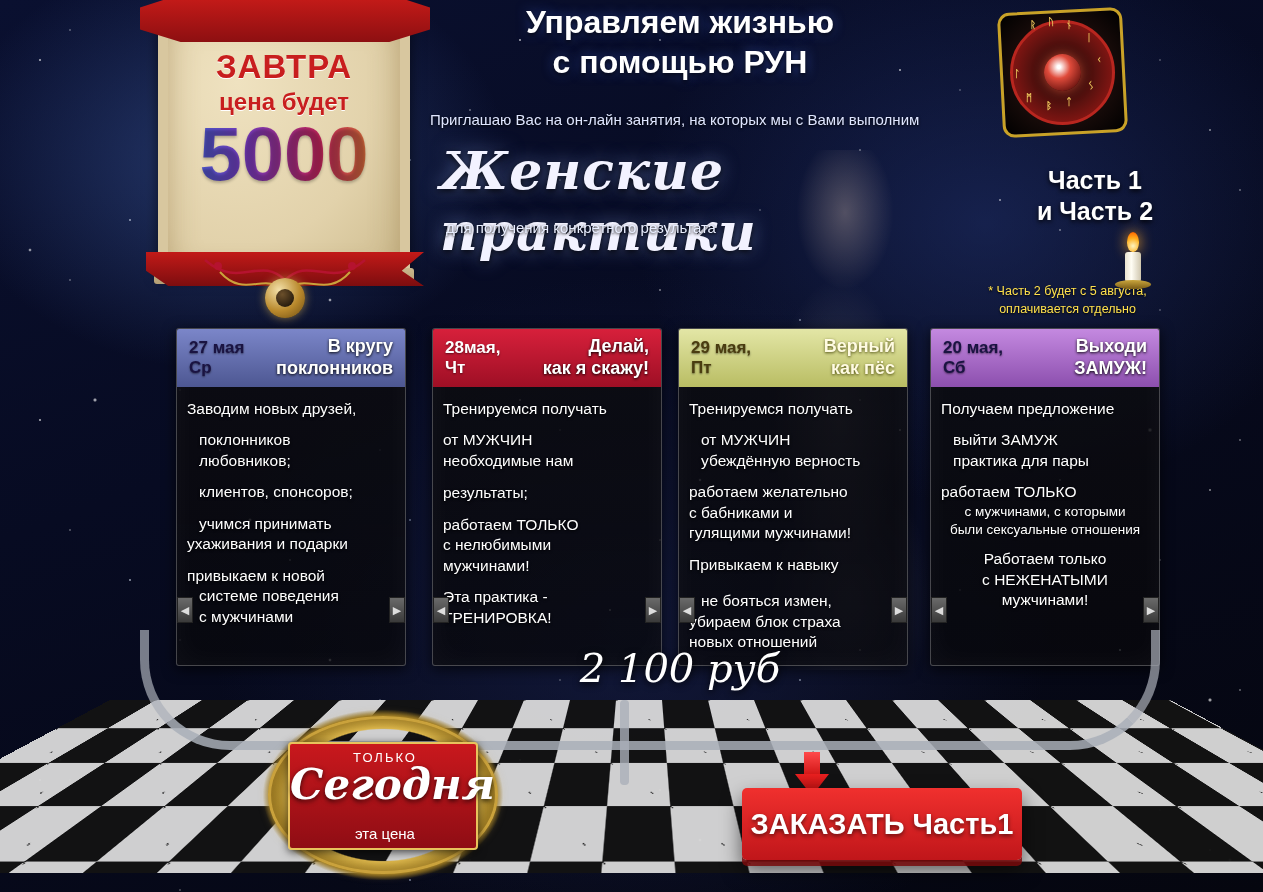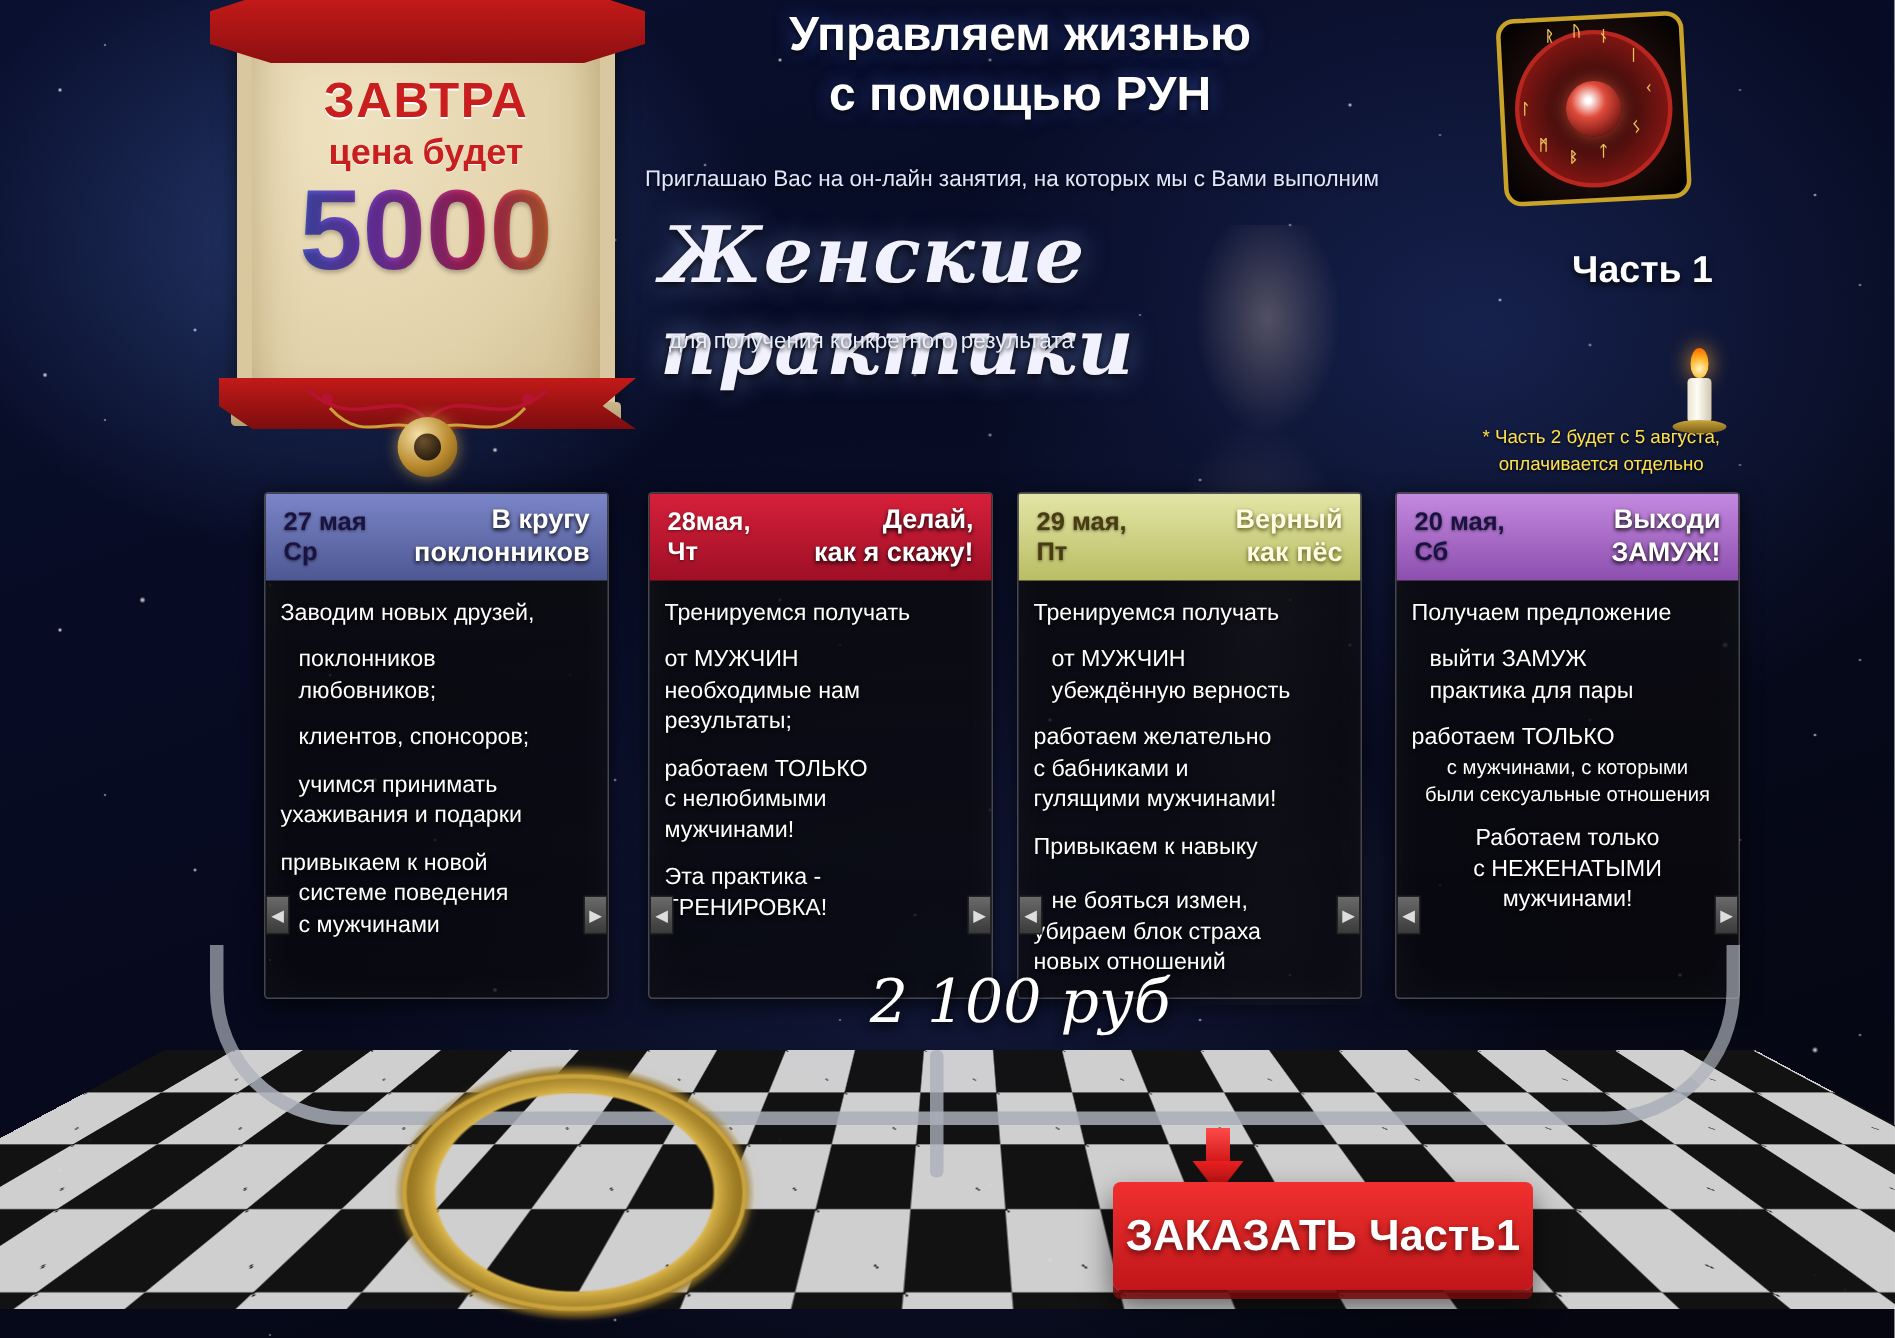--- a/index.html
+++ b/index.html
@@ -389,20 +389,21 @@
   <div>Управляем жизнью</div>
   <div>с помощью РУН</div>
 </div>
 
 <div class="head-sub">Приглашаю Вас на он-лайн занятия, на которых мы с Вами выполним</div>
 <div class="script-title">Женские практики</div>
 <div class="script-sub">для получения конкретного результата</div>
 
 <div class="parts">
   <div>Часть 1</div>
+  <div>и Часть 2</div>
 </div>
 <div class="note">* Часть 2  будет  с  5 августа, оплачивается отдельно</div>
 
 <div class="seal">
   <div class="ring1"></div>
   <div class="ring2"></div>
   <div class="core"></div>
   <div class="glyphs">
     <span style="left:30px;top:9px;">ᚱ</span>
     <span style="left:48px;top:6px;">ᚢ</span>
@@ -458,21 +459,21 @@
         <div>Чт</div>
       </div>
       <div class="card-title">
         <div>Делай,</div>
         <div>как я скажу!</div>
       </div>
     </div>
     <div class="card-body">
       <p>Тренируемся получать</p>
       <p style="margin-bottom:0">от МУЖЧИН</p>
-      <p style="margin-bottom:0">необходимые  нам</p>
+      <p style="margin-bottom:12px">необходимые  нам</p>
       <p>результаты;</p>
       <p style="margin-bottom:0">работаем ТОЛЬКО</p>
       <p style="margin-bottom:0">с нелюбимыми</p>
       <p>мужчинами!</p>
       <p style="margin-bottom:0">Эта практика -</p>
       <p>ТРЕНИРОВКА!</p>
     </div>
     <div class="arrow-left">◀</div>
     <div class="arrow-right">▶</div>
   </div>
@@ -532,19 +533,24 @@
 </div>
 
 <div class="checker"></div>
 <div class="sled"></div>
 <div class="sled-stem"></div>
 
 <div class="price-script">2 100 руб</div>
 
 <div class="today">
   <div class="frame"></div>
+  <div class="plate">
+    <div class="t1">ТОЛЬКО</div>
+    <div class="t2">Сегодня</div>
+    <div class="t3">эта цена</div>
+  </div>
 </div>
 
 <div class="cta-arrow">
   <div class="shaft"></div>
   <div class="tip"></div>
 </div>
 <div class="cta">ЗАКАЗАТЬ Часть1</div>
 
 </body></html>

